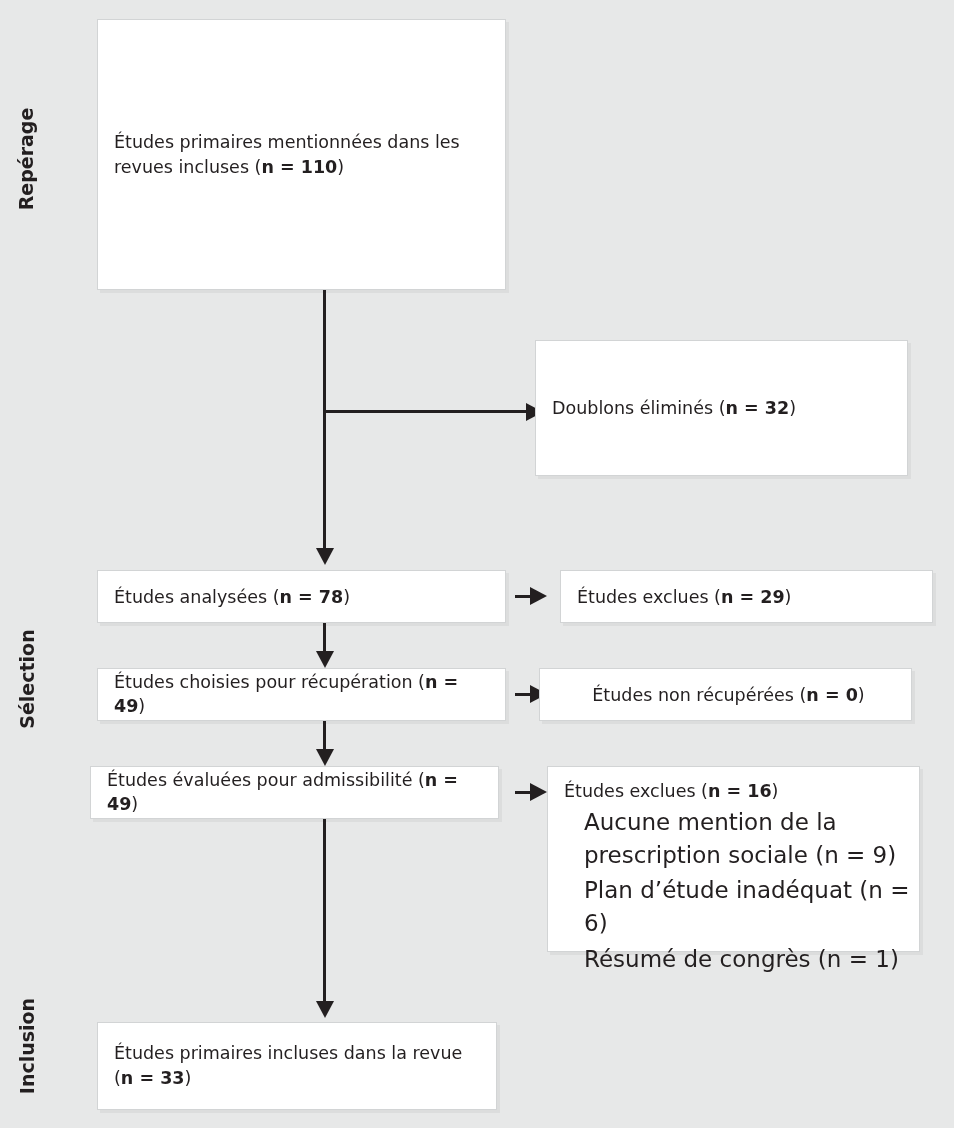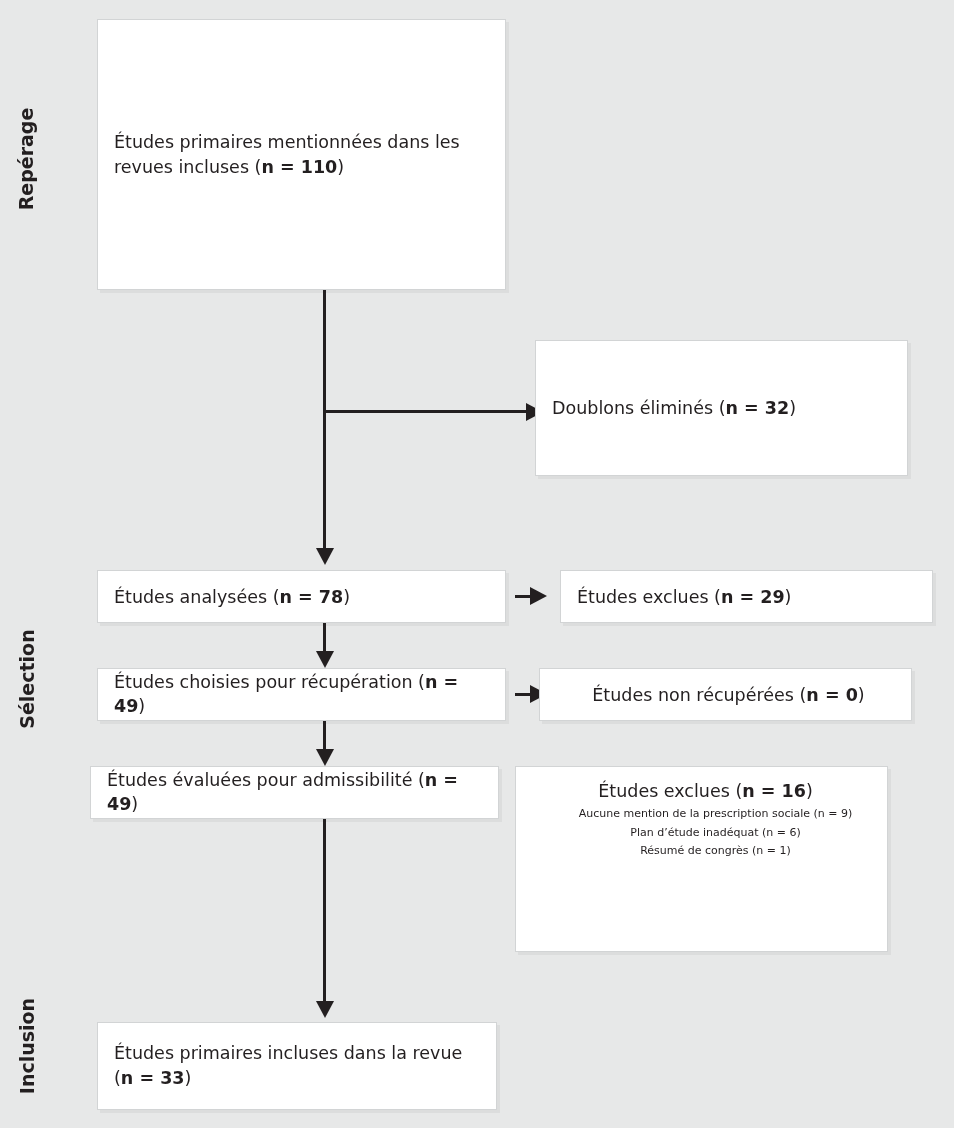--- a/index.html
+++ b/index.html
@@ -97,21 +97,21 @@
     font-size: 17.5px;
     line-height: 1.42;
     color: #231f20;
   }
   .excl-list {
     position: absolute;
     left: 36px;
     right: 8px;
     top: 39px;
     font-family: "DejaVu Sans", sans-serif;
-    font-size: 11px;
+    font-size: 23px;
     line-height: 1.42;
     color: #231f20;
   }
   .excl-item { margin: 0 0 3px 0; }
 </style>
 </head>
 <body>
 
 <div id="diagram">
 
@@ -178,21 +178,21 @@
 
   <div class="box" style="left:90px; top:766px; width:409px; height:53px;">
     <div class="box-text vcenter">
       <span>Études évaluées pour admissibilité (</span><b>n = 49</b><span>)</span>
     </div>
   </div>
 
   <div class="hline" style="left:515px; top:791px; width:17px;"></div>
   <div class="arrow-right" style="left:530px; top:783px;"></div>
 
-  <div class="box" style="left:515px; top:766px; width:373px; height:186px;text-align:center;">
+  <div class="box" style="left:547px; top:766px; width:373px; height:186px;">
     <div class="excl-head">
       <span>Études exclues (</span><b>n = 16</b><span>)</span>
     </div>
     <div class="excl-list">
       <div class="excl-item">Aucune mention de la prescription sociale (n = 9)</div>
       <div class="excl-item">Plan d’étude inadéquat (n = 6)</div>
       <div class="excl-item">Résumé de congrès (n = 1)</div>
     </div>
   </div>
 

